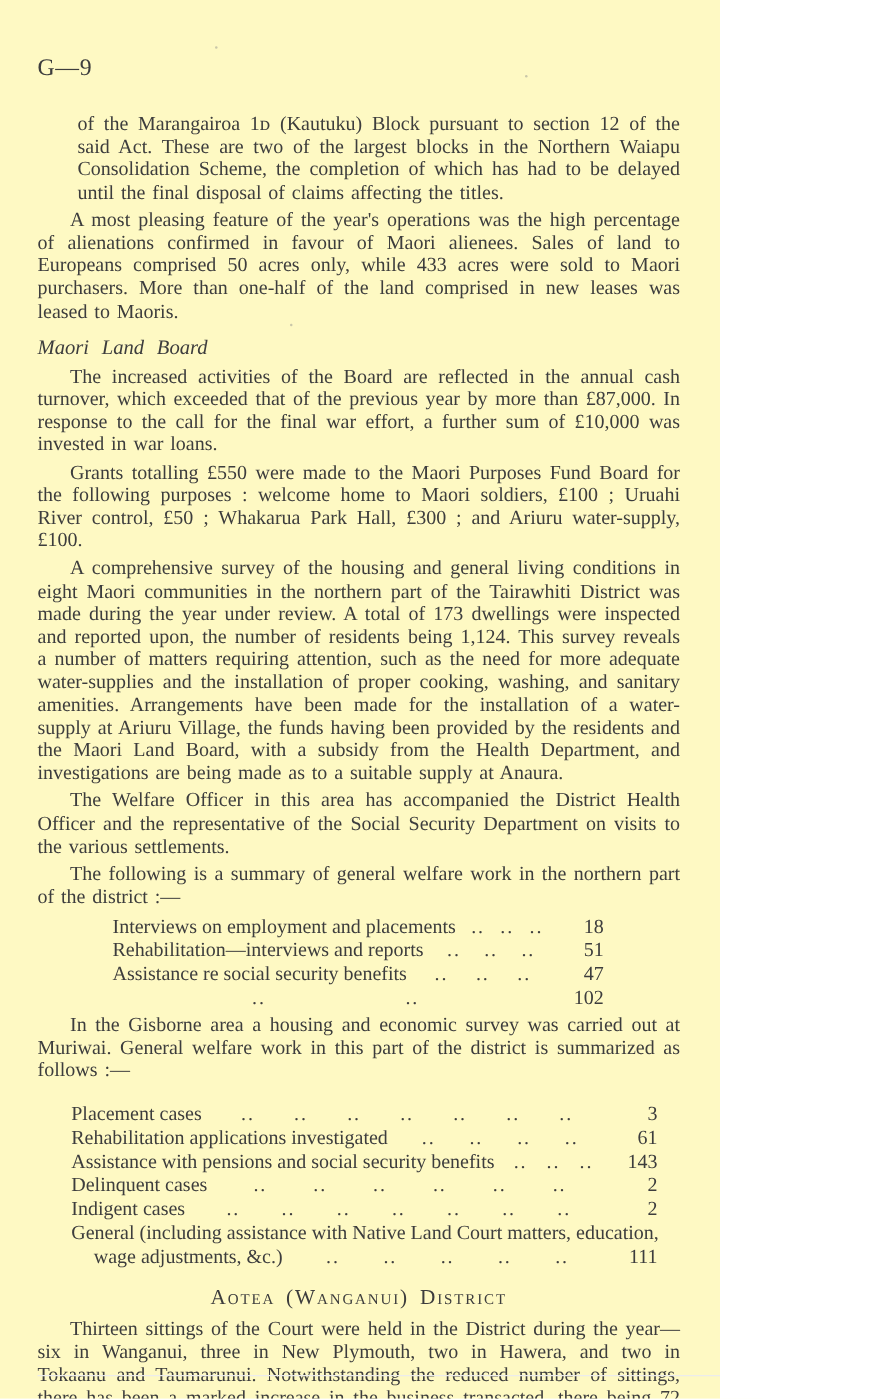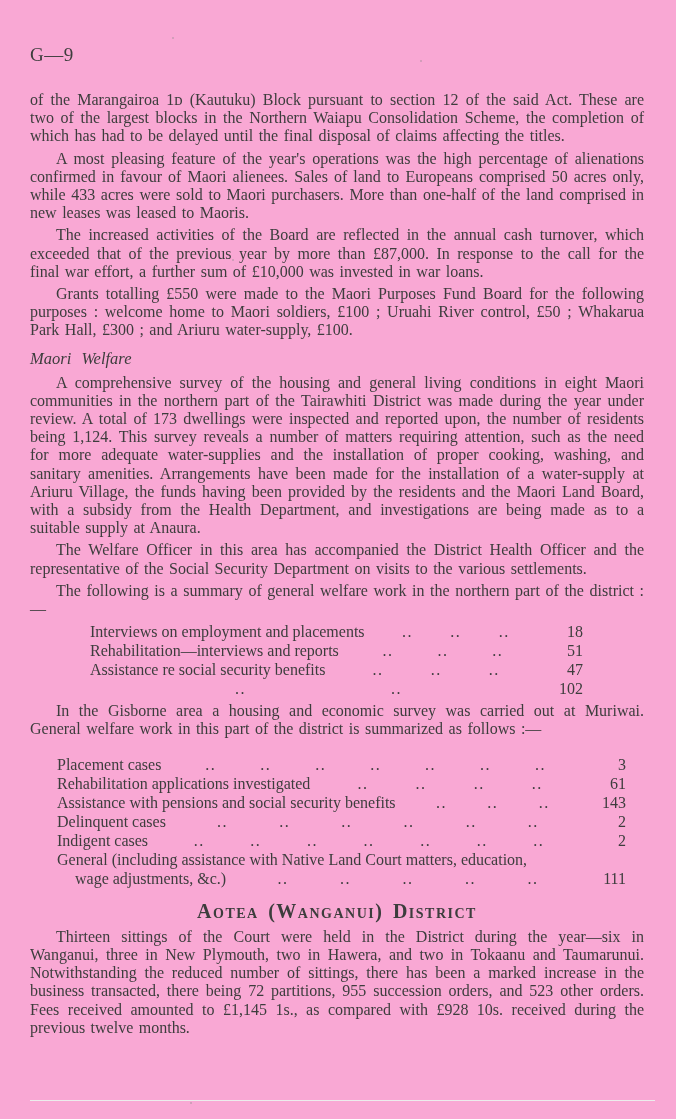--- a/index.html
+++ b/index.html
@@ -1,41 +1,41 @@
 <!DOCTYPE html>
 <html><head>
 <meta charset="utf-8">
 <style>
   html,body { margin:0; padding:0; background:#ffffff; }
   .page {
     position:relative;
-    width:676px; height:1119px;
+    width:576px; height:1119px;
     box-sizing:border-box;
-    background:#f9a8d4;
+    background:#fef9c3;
     color:#3d3d3d;
     font-family:"Liberation Serif","DejaVu Serif",serif;
     font-size:16px;
     line-height:18.2px;
     padding:46px 32px 0 30px;
     overflow:hidden;
   }
   .header { position:relative; height:24px; margin-bottom:21px; }
   .doc-ref { position:absolute; left:0; top:0; font-size:19px; letter-spacing:.5px; }
   .page-num { position:absolute; left:0; right:0; top:2px; text-align:center; font-size:17px; letter-spacing:1px; }
   .p { margin:0 0 4px; text-align:justify; text-indent:26px; word-spacing:1.5px; }
-  .p.noindent { text-indent:0; }
+  .p.noindent { text-indent:0;margin-left:32px; }
   h3.ital {
     font-style:italic; font-weight:normal;
     font-size:16.5px; margin:9px 0 5px;
     word-spacing:6px; line-height:20px;
   }
   h3.center-head {
-    font-weight:bold; text-align:center;
+    font-weight:normal; text-align:center;
     font-variant:small-caps; letter-spacing:1.5px;
-    font-size:20px; margin:13px 0 7px; line-height:20px;
+    font-size:17px; margin:13px 0 7px; line-height:20px;
     word-spacing:3px;
   }
   .leader-list { margin:1px 0 4px; }
   .list-northern { padding-left:60px; margin-right:61px; }
   .list-gisborne { padding-left:27px; margin-right:18px;margin-top:16px; }
   .lrow { display:flex; line-height:19px; align-items:flex-start; }
   .llabel { white-space:nowrap; }
   .lwrap2 { padding-left:18px; }
   .ldots { flex:1; display:flex; justify-content:space-evenly; align-items:baseline; min-width:0; overflow:hidden; }
   .ldots span { letter-spacing:1.5px; }
@@ -48,24 +48,24 @@
 
 <div class="page">
 
   <div class="header">
     <span class="doc-ref">G—9</span>
   </div>
 
   <p class="p noindent">of the Marangairoa 1ᴅ (Kautuku) Block pursuant to section 12 of the said Act.  These are two of the largest blocks in the Northern Waiapu Consolidation Scheme, the completion of which has had to be delayed until the final disposal of claims affecting the titles.</p>
   <p class="p">A most pleasing feature of the year's operations was the high percentage of alienations confirmed in favour of Maori alienees.  Sales of land to Europeans comprised 50 acres only, while 433 acres were sold to Maori purchasers.  More than one-half of the land comprised in new leases was leased to Maoris.</p>
 
+  <h3 class="ital">Maori Land Board</h3>
   <p class="p">The increased activities of the Board are reflected in the annual cash turnover, which exceeded that of the previous year by more than £87,000.  In response to the call for the final war effort, a further sum of £10,000 was invested in war loans.</p>
   <p class="p">Grants totalling £550 were made to the Maori Purposes Fund Board for the following purposes :  welcome home to Maori soldiers, £100 ;  Uruahi River control, £50 ;  Whakarua Park Hall, £300 ;  and Ariuru water-supply, £100.</p>
 
-  <h3 class="ital">Maori Welfare</h3>
   <p class="p">A comprehensive survey of the housing and general living conditions in eight Maori communities in the northern part of the Tairawhiti District was made during the year under review.  A total of 173 dwellings were inspected and reported upon, the number of residents being 1,124.  This survey reveals a number of matters requiring attention, such as the need for more adequate water-supplies and the installation of proper cooking, washing, and sanitary amenities.  Arrangements have been made for the installation of a water-supply at Ariuru Village, the funds having been provided by the residents and the Maori Land Board, with a subsidy from the Health Department, and investigations are being made as to a suitable supply at Anaura.</p>
   <p class="p">The Welfare Officer in this area has accompanied the District Health Officer and the representative of the Social Security Department on visits to the various settlements.</p>
   <p class="p">The following is a summary of general welfare work in the northern part of the district :—</p>
 
   <div class="leader-list list-northern">
       <div class="lrow">
         <span class="llabel">Interviews on employment and placements</span>
         <span class="ldots">
           <span class="">..</span>
           <span class="">..</span>

